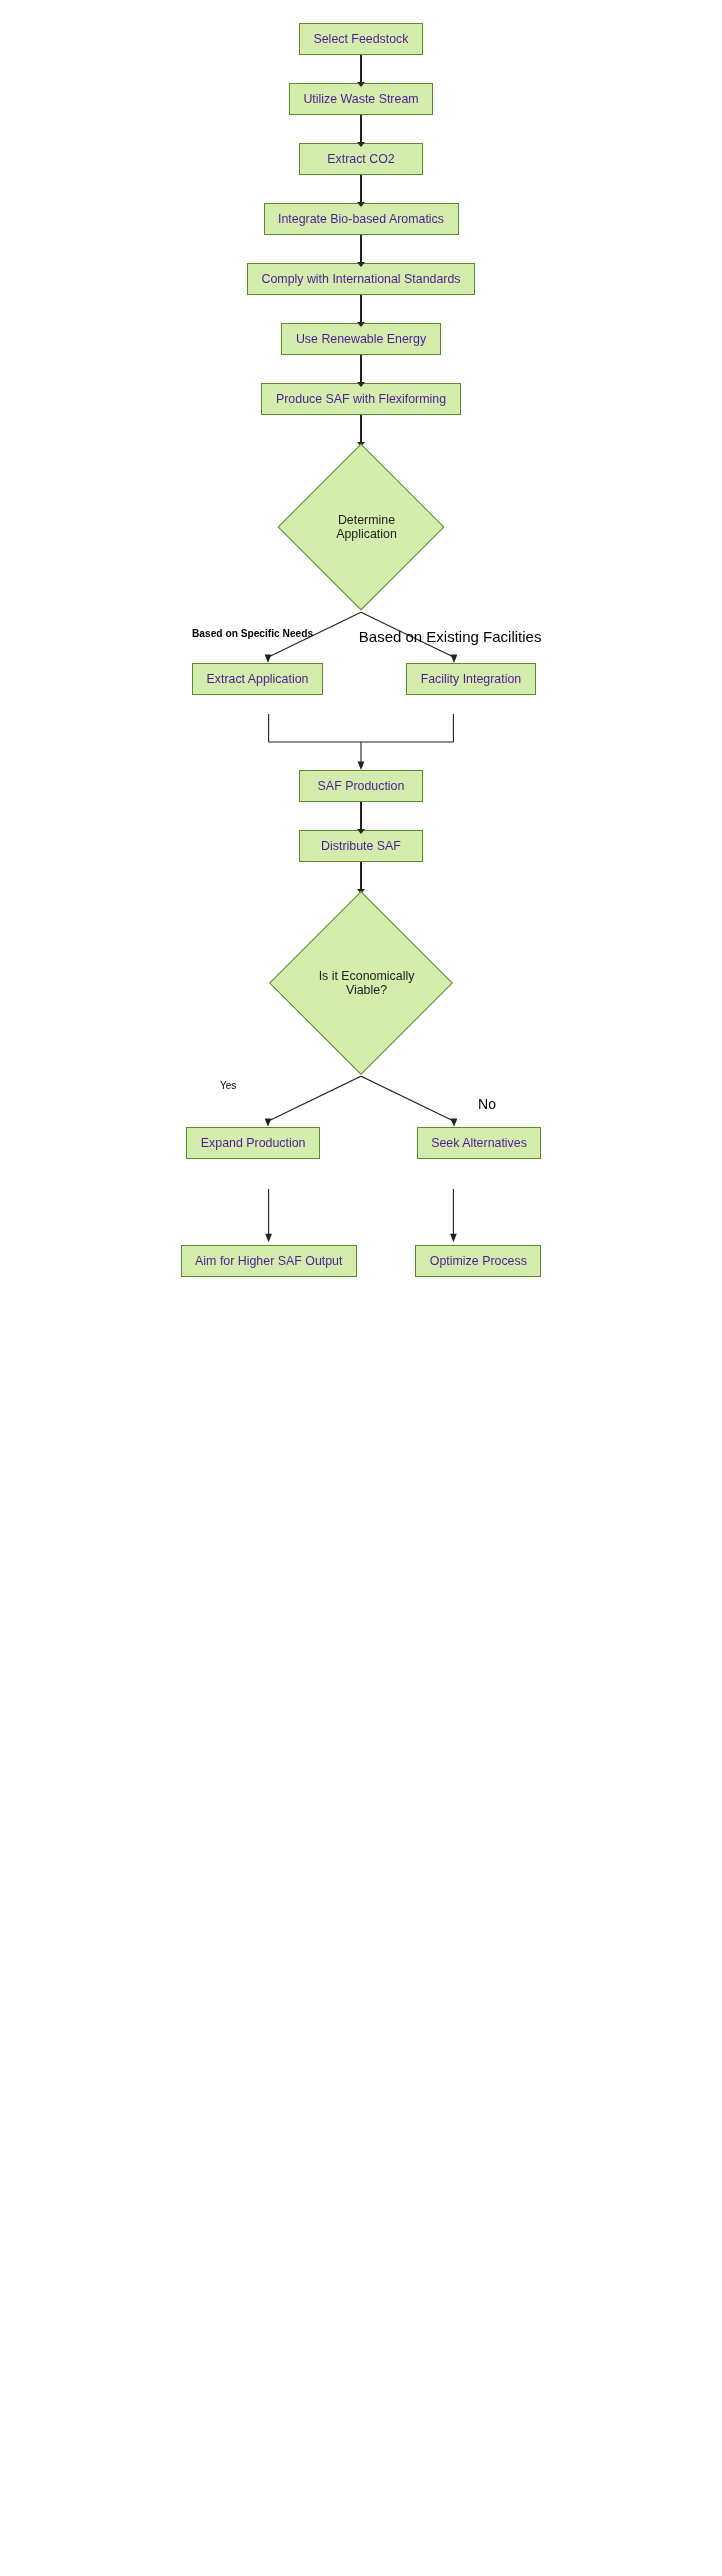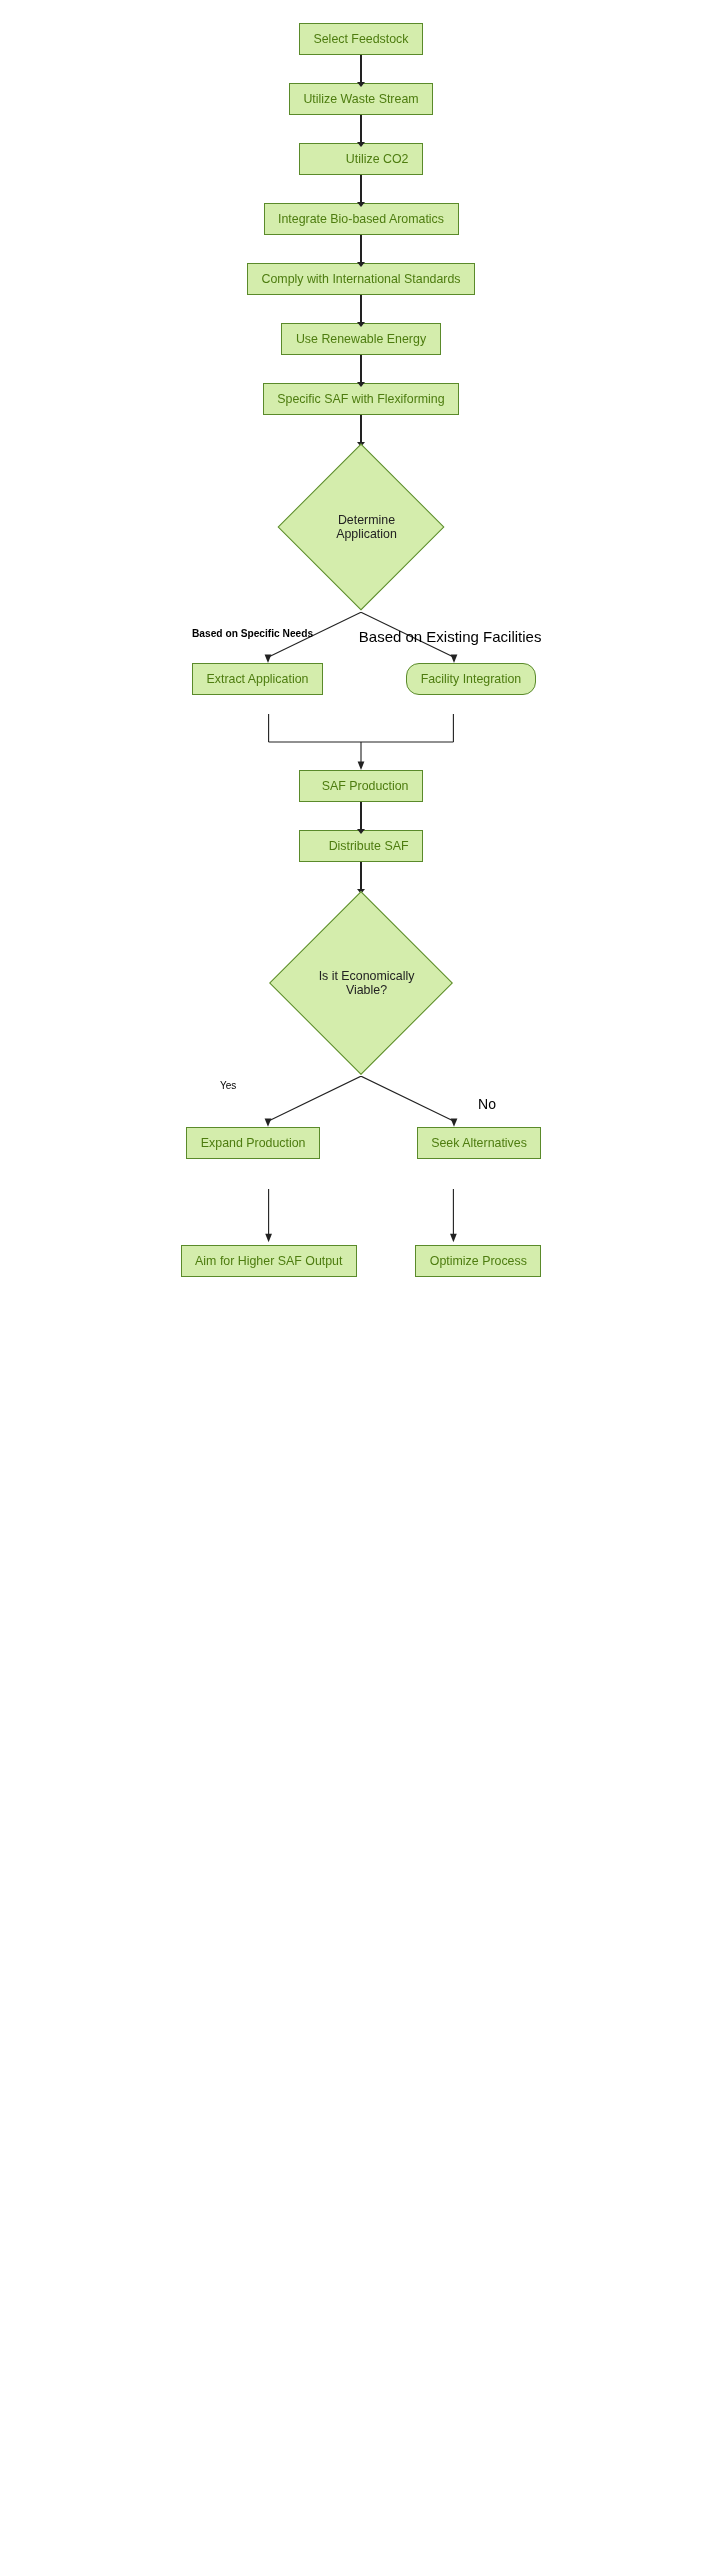--- a/index.html
+++ b/index.html
@@ -18,24 +18,24 @@
       padding: 22.6px 0;
       width: 372px;
       position: relative;
     }
 
     
     .box {
       background: #d4edac;
       border: 1.1px solid #5a8a2a;
       padding: 8px 13.5px;
-      text-align: right;
+      text-align: center;
       font-size: 12.4px;
       font-weight: 500;
-      color: #4d7c0f;
+      color: #4c1d95;
       min-width: 124px;
     }
 
     
     .arrow {
       width: 1.1px;
       background: #222;
       height: 28px;
       position: relative;
       margin: 0 auto;
@@ -84,33 +84,33 @@
 <body>
 
 <div class="flowchart">
 
   <div class="box">Select Feedstock</div>
   <div class="arrow" style="height:28px;"></div>
 
   <div class="box">Utilize Waste Stream</div>
   <div class="arrow" style="height:28px;"></div>
 
-  <div class="box">Utilize CO2</div>
+  <div class="box">Extract CO2</div>
   <div class="arrow" style="height:28px;"></div>
 
   <div class="box">Integrate Bio-based Aromatics</div>
   <div class="arrow" style="height:28px;"></div>
 
   <div class="box" style="min-width:181px;">Comply with International Standards</div>
   <div class="arrow" style="height:28px;"></div>
 
   <div class="box">Use Renewable Energy</div>
   <div class="arrow" style="height:28px;"></div>
 
-  <div class="box" style="min-width:169px;">Specific SAF with Flexiforming</div>
+  <div class="box" style="min-width:169px;">Produce SAF with Flexiforming</div>
   <div class="arrow" style="height:28px;"></div>
 
   <div class="diamond-wrap">
     <div class="diamond"></div>
     <span class="diamond-text">Determine Application</span>
   </div>
 
   <div style="position:relative; width:372px; height:102px;">
     <svg width="372" height="102" style="position:absolute;top:0;left:0;" viewBox="0 0 660 180">
 
@@ -120,21 +120,21 @@
       <polygon points="165,90 159,75 171,75" fill="#222"></polygon>
 
       <polygon points="495,90 489,75 501,75" fill="#222"></polygon>
     </svg>
 
     <div style="position:absolute; top:16px; left:17px; font-size:10.2px;font-weight:bold;">Based on Specific Needs</div>
     <div style="position:absolute; top:16px; right:5.6px; font-size:15px;">Based on Existing Facilities</div>
 
     <div class="box" style="position:absolute; top:51px; left:17px; min-width:113px;">Extract Application</div>
 
-    <div class="box" style="position:absolute; top:51px; right:11.3px; min-width:113px;border-radius:13px;">Facility Integration</div>
+    <div class="box" style="position:absolute; top:51px; right:11.3px; min-width:113px;">Facility Integration</div>
   </div>
 
   <div style="position:relative; width:372px; height:56px;">
     <svg width="372" height="56" style="position:absolute;top:0;left:0;" viewBox="0 0 660 100">
 
       <line x1="165" y1="0" x2="165" y2="50" stroke="#222" stroke-width="2"></line>
 
       <line x1="495" y1="0" x2="495" y2="50" stroke="#222" stroke-width="2"></line>
 
       <line x1="165" y1="50" x2="330" y2="50" stroke="#222" stroke-width="2"></line>

